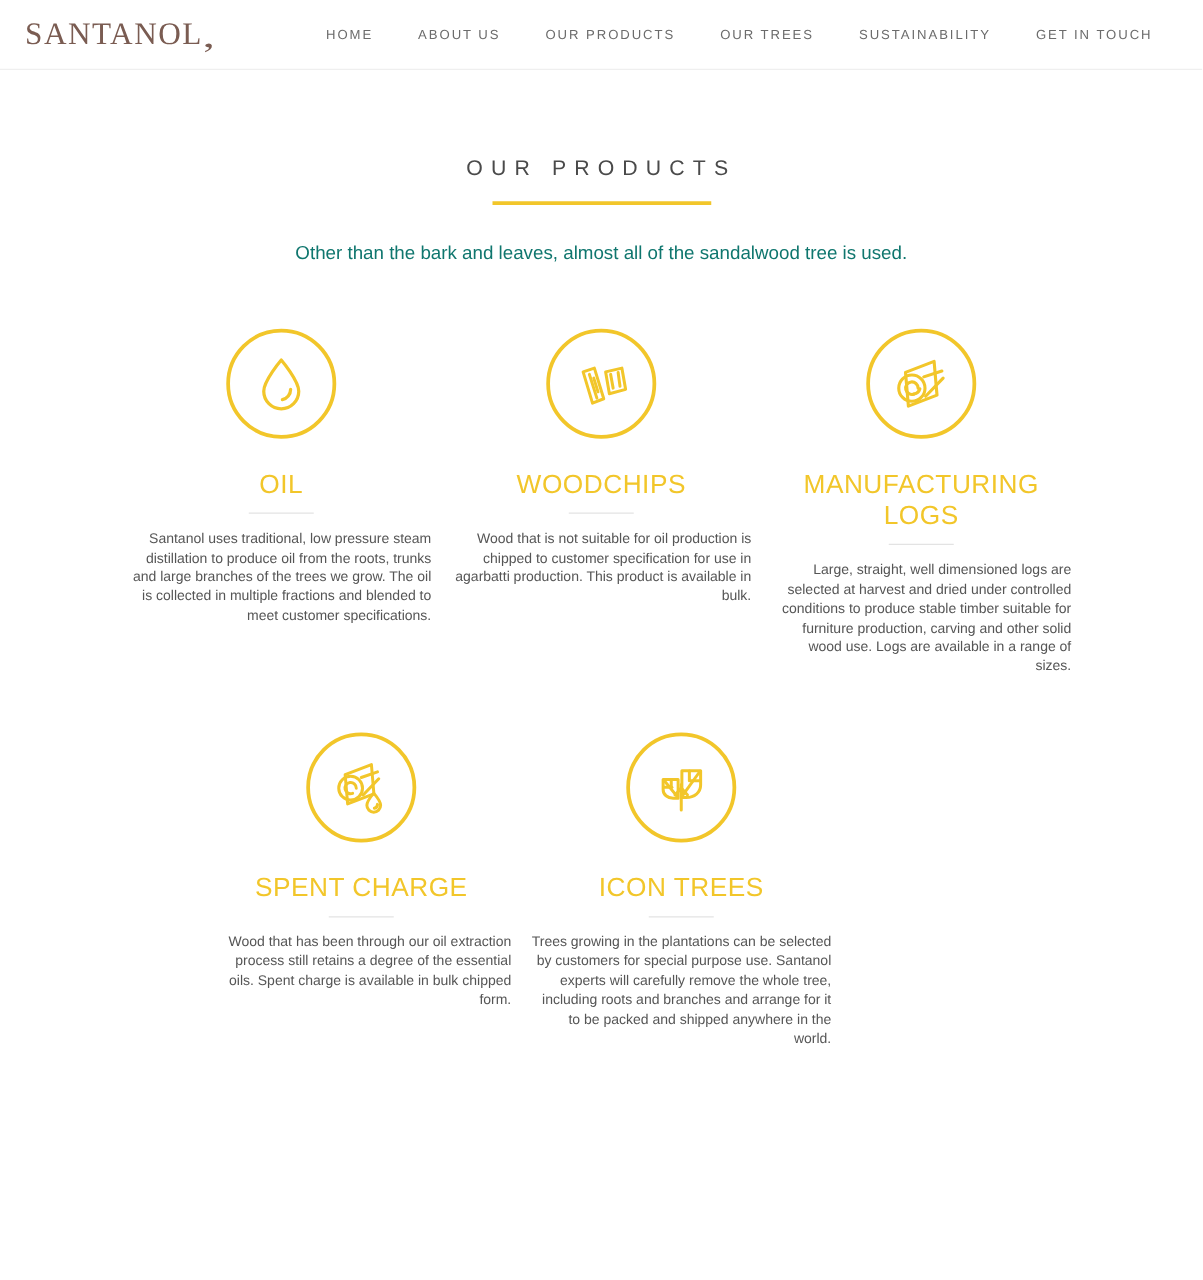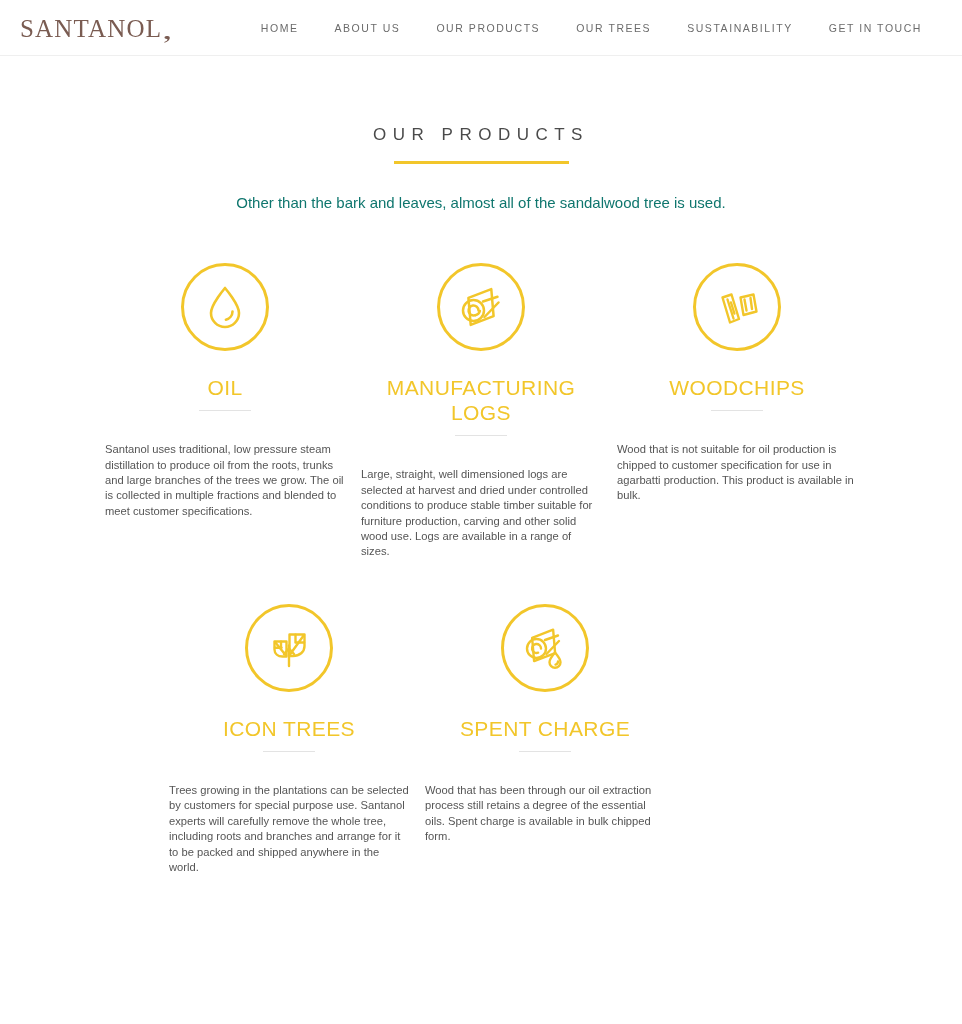--- a/index.html
+++ b/index.html
@@ -143,25 +143,25 @@
     line-height: 1.2;
     text-transform: uppercase;
   }
   .product-rule {
     width: 52px;
     height: 1px;
     background: #e3e3e3;
     margin: 10px auto 0 auto;
   }
   .product-desc {
-    margin-top: 31px;
+    margin-top: 13px;
     font-size: 11.2px;
     line-height: 15.4px;
     color: #555555;
-    text-align: left;
+    text-align: right;
   }
 </style>
 </head>
 <body>
 
 <div class="page">
 
   <header class="site-header">
 
     <a class="brand-logo">
@@ -195,56 +195,75 @@
             <path d="M34.5 31.5 a8.5 8.5 0 0 1 -6.6 8.2" stroke="#f2c62a" stroke-width="2.6" stroke-linecap="round" fill="none"></path>
           </svg>
         </div>
         <div class="product-title">OIL</div>
         <div class="product-rule"></div>
         <p class="product-desc">Santanol uses traditional, low pressure steam distillation to produce oil from the roots, trunks and large branches of the trees we grow.  The oil is collected in multiple fractions and blended to meet customer specifications.</p>
       </div>
 
       <div class="product-card">
         <div class="icon-circle">
+          <svg width="54" height="54" viewBox="0 0 54 54" fill="none">
+            <g stroke="#f2c62a" stroke-width="2.4" stroke-linejoin="round" stroke-linecap="round" fill="none">
+              <path d="M12.5 17.5 L21.5 14.5 L29 39 L20 42.5 Z"></path>
+              <path d="M17.5 19.5 L23.5 38.5"></path>
+              <path d="M21.0 22.5 L24.4 33.5"></path>
+              <path d="M30.5 17.5 L43.5 14.5 L46.5 31.5 L33.5 35 Z"></path>
+              <path d="M34.5 19.5 L36.5 30.5"></path>
+              <path d="M40.5 18.0 L42.0 29.0"></path>
+            </g>
+          </svg>
+        </div>
+        <div class="product-title">WOODCHIPS</div>
+        <div class="product-rule"></div>
+        <p class="product-desc">Wood that is not suitable for oil production is chipped to customer specification for use in agarbatti production.  This product is available in bulk.</p>
+      </div>
+
+      <div class="product-card">
+        <div class="icon-circle">
           <svg width="56" height="56" viewBox="0 0 56 56" fill="none">
             <g stroke="#f2c62a" stroke-width="2.5" stroke-linecap="round" stroke-linejoin="round" fill="none">
               <path d="M19.5 15 L44 15 L36.5 41 L12 41 Z" transform="rotate(-21 28 28)"></path>
               <ellipse cx="20.5" cy="31.5" rx="10.5" ry="10.5"></ellipse>
               <path d="M25.5 31.5 a5 5 0 1 0 -3.2 4.7"></path>
               <path d="M22.3 36.2 a5.9 5.9 0 0 0 4.6 -4.2"></path>
               <path d="M30 22.5 L44.5 17.8"></path>
               <path d="M31.5 38 L45.5 23.5"></path>
             </g>
           </svg>
         </div>
         <div class="product-title">MANUFACTURING LOGS</div>
         <div class="product-rule"></div>
         <p class="product-desc">Large, straight, well dimensioned logs are selected at harvest and dried under controlled conditions to produce stable timber suitable for furniture production, carving and other solid wood use.  Logs are available in a range of sizes.</p>
       </div>
-
-      <div class="product-card">
-        <div class="icon-circle">
-          <svg width="54" height="54" viewBox="0 0 54 54" fill="none">
-            <g stroke="#f2c62a" stroke-width="2.4" stroke-linejoin="round" stroke-linecap="round" fill="none">
-              <path d="M12.5 17.5 L21.5 14.5 L29 39 L20 42.5 Z"></path>
-              <path d="M17.5 19.5 L23.5 38.5"></path>
-              <path d="M21.0 22.5 L24.4 33.5"></path>
-              <path d="M30.5 17.5 L43.5 14.5 L46.5 31.5 L33.5 35 Z"></path>
-              <path d="M34.5 19.5 L36.5 30.5"></path>
-              <path d="M40.5 18.0 L42.0 29.0"></path>
-            </g>
-          </svg>
-        </div>
-        <div class="product-title">WOODCHIPS</div>
-        <div class="product-rule"></div>
-        <p class="product-desc">Wood that is not suitable for oil production is chipped to customer specification for use in agarbatti production.  This product is available in bulk.</p>
-      </div>
     </div>
 
     <div class="product-row row-two">
+
+      <div class="product-card">
+        <div class="icon-circle">
+          <svg width="56" height="56" viewBox="0 0 56 56" fill="none">
+            <g stroke="#f2c62a" stroke-width="2.4" stroke-linecap="round" stroke-linejoin="round" fill="none">
+              <path d="M18.5 14 L41 14 L34.5 36.5 L12 36.5 Z" transform="rotate(-21 27 25)"></path>
+              <ellipse cx="19.5" cy="28.5" rx="9.5" ry="9.5"></ellipse>
+              <path d="M24 28.5 a4.5 4.5 0 1 0 -2.9 4.2"></path>
+              <path d="M28 20 L41 15.5"></path>
+              <path d="M29.5 34 L42 21"></path>
+              <path d="M38 32.5 C38 32.5 32.5 39 32.5 42.2 a5.5 5.5 0 0 0 11 0 C43.5 39 38 32.5 38 32.5 Z"></path>
+              <path d="M41 41.5 a3.2 3.2 0 0 1 -2.5 3.1"></path>
+            </g>
+          </svg>
+        </div>
+        <div class="product-title">SPENT CHARGE</div>
+        <div class="product-rule"></div>
+        <p class="product-desc">Wood that has been through our oil extraction process still retains a degree of the essential oils.  Spent charge is available in bulk chipped form.</p>
+      </div>
 
       <div class="product-card">
         <div class="icon-circle">
           <svg width="54" height="54" viewBox="0 0 54 54" fill="none">
             <g stroke="#f2c62a" stroke-width="2.4" stroke-linecap="round" stroke-linejoin="round" fill="none">
               <path d="M27 45 L27 24.5"></path>
               <path d="M27.5 13.5 L42.5 13.5 L42.5 25 C42.5 31 37.5 35 31 35 L27.5 35 Z"></path>
               <path d="M42 14 L28 33.5"></path>
               <path d="M33.5 13.8 L33.5 21.5"></path>
               <path d="M42 21.5 L34.5 21.5"></path>
@@ -254,34 +273,15 @@
               <path d="M13 26.8 L19.5 26.8"></path>
               <path d="M27 27.5 L22 33"></path>
               <path d="M27 27.5 L32 33"></path>
             </g>
           </svg>
         </div>
         <div class="product-title">ICON TREES</div>
         <div class="product-rule"></div>
         <p class="product-desc">Trees growing in the plantations can be selected by customers for special purpose use.  Santanol experts will carefully remove the whole tree, including roots and branches and arrange for it to be packed and shipped anywhere in the world.</p>
       </div>
-
-      <div class="product-card">
-        <div class="icon-circle">
-          <svg width="56" height="56" viewBox="0 0 56 56" fill="none">
-            <g stroke="#f2c62a" stroke-width="2.4" stroke-linecap="round" stroke-linejoin="round" fill="none">
-              <path d="M18.5 14 L41 14 L34.5 36.5 L12 36.5 Z" transform="rotate(-21 27 25)"></path>
-              <ellipse cx="19.5" cy="28.5" rx="9.5" ry="9.5"></ellipse>
-              <path d="M24 28.5 a4.5 4.5 0 1 0 -2.9 4.2"></path>
-              <path d="M28 20 L41 15.5"></path>
-              <path d="M29.5 34 L42 21"></path>
-              <path d="M38 32.5 C38 32.5 32.5 39 32.5 42.2 a5.5 5.5 0 0 0 11 0 C43.5 39 38 32.5 38 32.5 Z"></path>
-              <path d="M41 41.5 a3.2 3.2 0 0 1 -2.5 3.1"></path>
-            </g>
-          </svg>
-        </div>
-        <div class="product-title">SPENT CHARGE</div>
-        <div class="product-rule"></div>
-        <p class="product-desc">Wood that has been through our oil extraction process still retains a degree of the essential oils.  Spent charge is available in bulk chipped form.</p>
-      </div>
     </div>
   </section>
 </div>
 
 </body></html>

